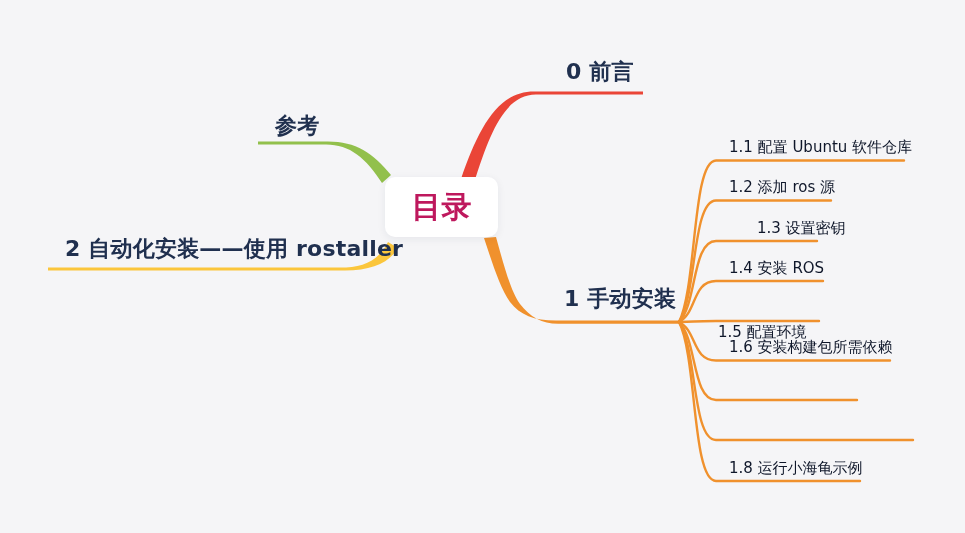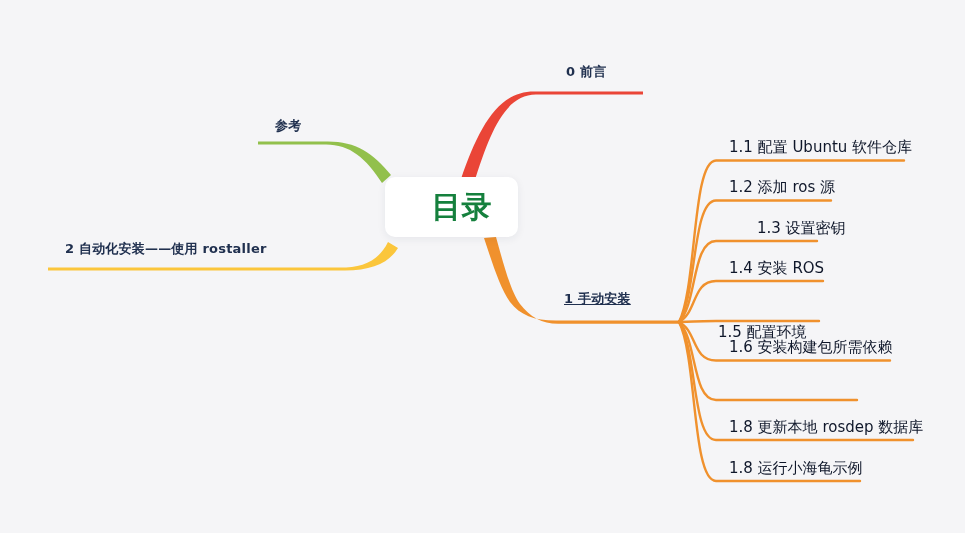--- a/index.html
+++ b/index.html
@@ -6,37 +6,36 @@
   .canvas{
     position:relative;
     width:965px;height:533px;
     background:#f5f5f7;
     overflow:hidden;
     font-family:"DejaVu Sans","Liberation Sans",sans-serif;
   }
   svg.links{position:absolute;left:0;top:0;z-index:1;}
   .label{
     position:absolute;z-index:2;
-    color:#20304f;font-weight:700;font-size:13px;line-height:21px;
+    color:#20304f;font-weight:700;font-size:22px;line-height:21px;
     white-space:nowrap;letter-spacing:0.2px;
   }
   .sub{
     position:absolute;z-index:2;
     color:#0f172a;font-weight:400;font-size:15px;line-height:20px;
     white-space:nowrap;
   }
   .root-node{
     position:absolute;z-index:3;
     left:385px;top:177px;width:113px;height:60px;
     background:#ffffff;border-radius:10px;
     display:flex;align-items:center;justify-content:center;
-    font-size:30px;font-weight:700;color:#15803d;
+    font-size:30px;font-weight:700;color:#be185d;
     box-shadow:0 2px 8px rgba(30,40,70,0.07);
     cursor:pointer;
-    padding-left:20px;
   }
 </style>
 </head>
 <body>
 
 <div class="canvas">
 
   <svg class="links" width="965" height="533" viewBox="0 0 965 533">
 
     <path d="M 643 91.4 L 534 91.4 C 498 91.4 479 127 461 179
@@ -68,32 +67,31 @@
   </svg>
 
   <div class="root-node">目录</div>
 
   <div class="label" style="left:566px;top:61px;">0 前言</div>
 
   <div class="label" style="left:275px;top:115px;">参考</div>
 
   <div class="label" style="left:65px;top:238px;text-align:center;">2 自动化安装——使用 rostaller</div>
 
-  <div class="label" style="left:564px;top:288px;text-decoration:underline;">1 手动安装</div>
+  <div class="label" style="left:564px;top:288px;">1 手动安装</div>
 
   <div class="sub" style="left:729px;top:137px;">1.1 配置 Ubuntu 软件仓库</div>
 
   <div class="sub" style="left:729px;top:177px;">1.2 添加 ros 源</div>
 
   <div class="sub" style="left:729px;top:218px;margin-left:28px;">1.3 设置密钥</div>
 
   <div class="sub" style="left:729px;top:258px;">1.4 安装 ROS</div>
 
   <div class="sub" style="left:718px;top:298px;margin-top:24px;">1.5 配置环境</div>
 
   <div class="sub" style="left:729px;top:337px;text-align:center;">1.6 安装构建包所需依赖</div>
 
 
-  <div class="sub" style="left:729px;top:417px;">1.8 更新本地 rosdep 数据库</div>
 
   <div class="sub" style="left:729px;top:458px;">1.8 运行小海龟示例</div>
 
 </div>
 
 </body></html>

